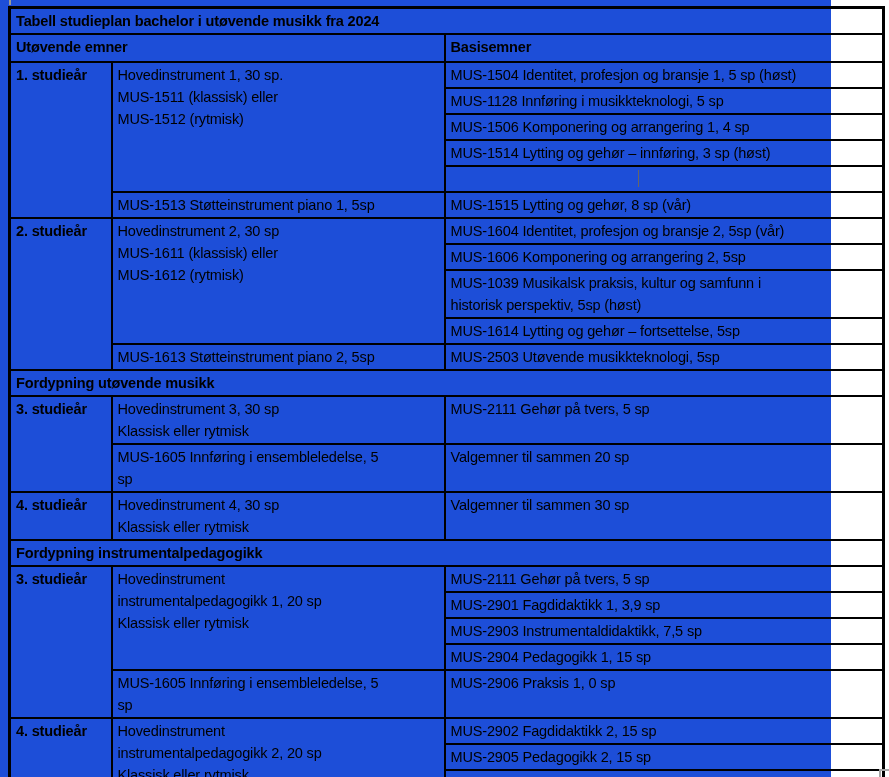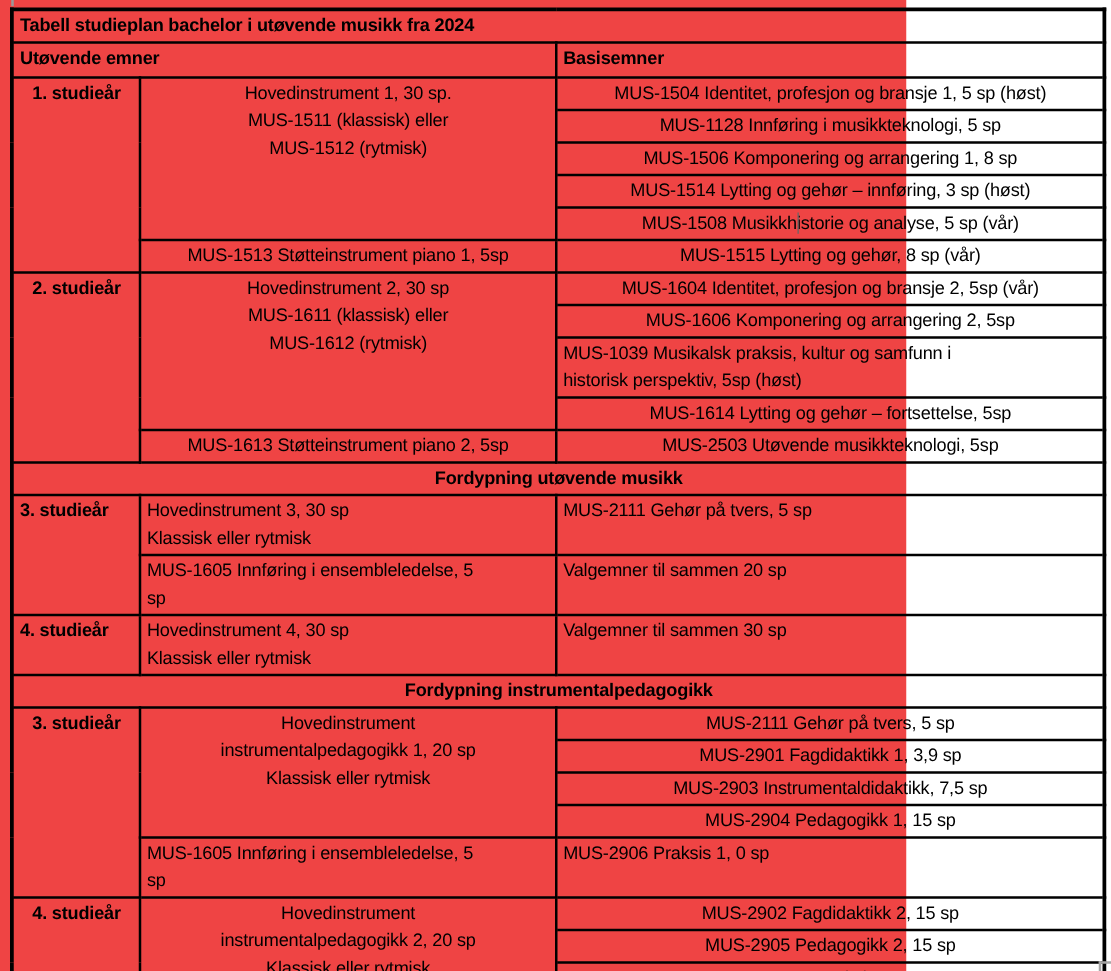--- a/index.html
+++ b/index.html
@@ -7,23 +7,23 @@
     padding: 0;
     background: #ffffff;
     width: 889px;
     height: 777px;
     overflow: hidden;
     font-family: "Liberation Sans", sans-serif;
     color: #000000;
   }
   .page {
     position: relative;
-    width: 725px;
+    width: 831px;
     height: 777px;
-    background: #ef4444;
+    background: #1d4ed8;
   }
   table.studieplan {
     position: absolute;
     left: 8px;
     top: 6px;
     width: 874px;
     border-collapse: collapse;
     table-layout: fixed;
     border: 3px solid #000000;
   }
@@ -34,21 +34,21 @@
     font-size: 14.5px;
     line-height: 22px;
     letter-spacing: -0.15px;
     white-space: pre-wrap;
     overflow: hidden;
     position: relative;
   }
   td.b { font-weight: 700; }
   tr.rh21 td { height: 21px; }
   tr.rh24 td { height: 24px; margin-top: 44px; }
-  tr.rh22 td { height: 22px; text-align: center; }
+  tr.rh22 td { height: 22px; }
   .caret {
     position: absolute;
     left: 192px;
     top: 3px;
     width: 1.5px;
     height: 17px;
     background: #666666;
   }
   .resize-handle {
     position: absolute;
@@ -96,27 +96,27 @@
         <td rowspan="6" class="b">1. studieår</td>
         <td rowspan="5">Hovedinstrument 1, 30 sp.
 MUS-1511 (klassisk) eller
 MUS-1512 (rytmisk)</td>
         <td>MUS-1504 Identitet, profesjon og bransje 1, 5 sp (høst)</td>
       </tr>
       <tr class="rh22">
         <td>MUS-1128 Innføring i musikkteknologi, 5 sp</td>
       </tr>
       <tr class="rh22">
-        <td>MUS-1506 Komponering og arrangering 1, 8 sp</td>
+        <td>MUS-1506 Komponering og arrangering 1, 4 sp</td>
       </tr>
       <tr class="rh22">
         <td>MUS-1514 Lytting og gehør – innføring, 3 sp (høst)</td>
       </tr>
       <tr class="rh22">
-        <td><span>MUS-1508 Musikkhistorie og analyse, 5 sp (vår)</span><span class="caret"></span></td>
+        <td><span class="caret"></span></td>
       </tr>
       <tr class="rh22">
         <td>MUS-1513 Støtteinstrument piano 1, 5sp</td>
         <td>MUS-1515 Lytting og gehør, 8 sp (vår)</td>
       </tr>
 
       <tr class="rh22">
         <td rowspan="5" class="b">2. studieår</td>
         <td rowspan="4">Hovedinstrument 2, 30 sp
 MUS-1611 (klassisk) eller

